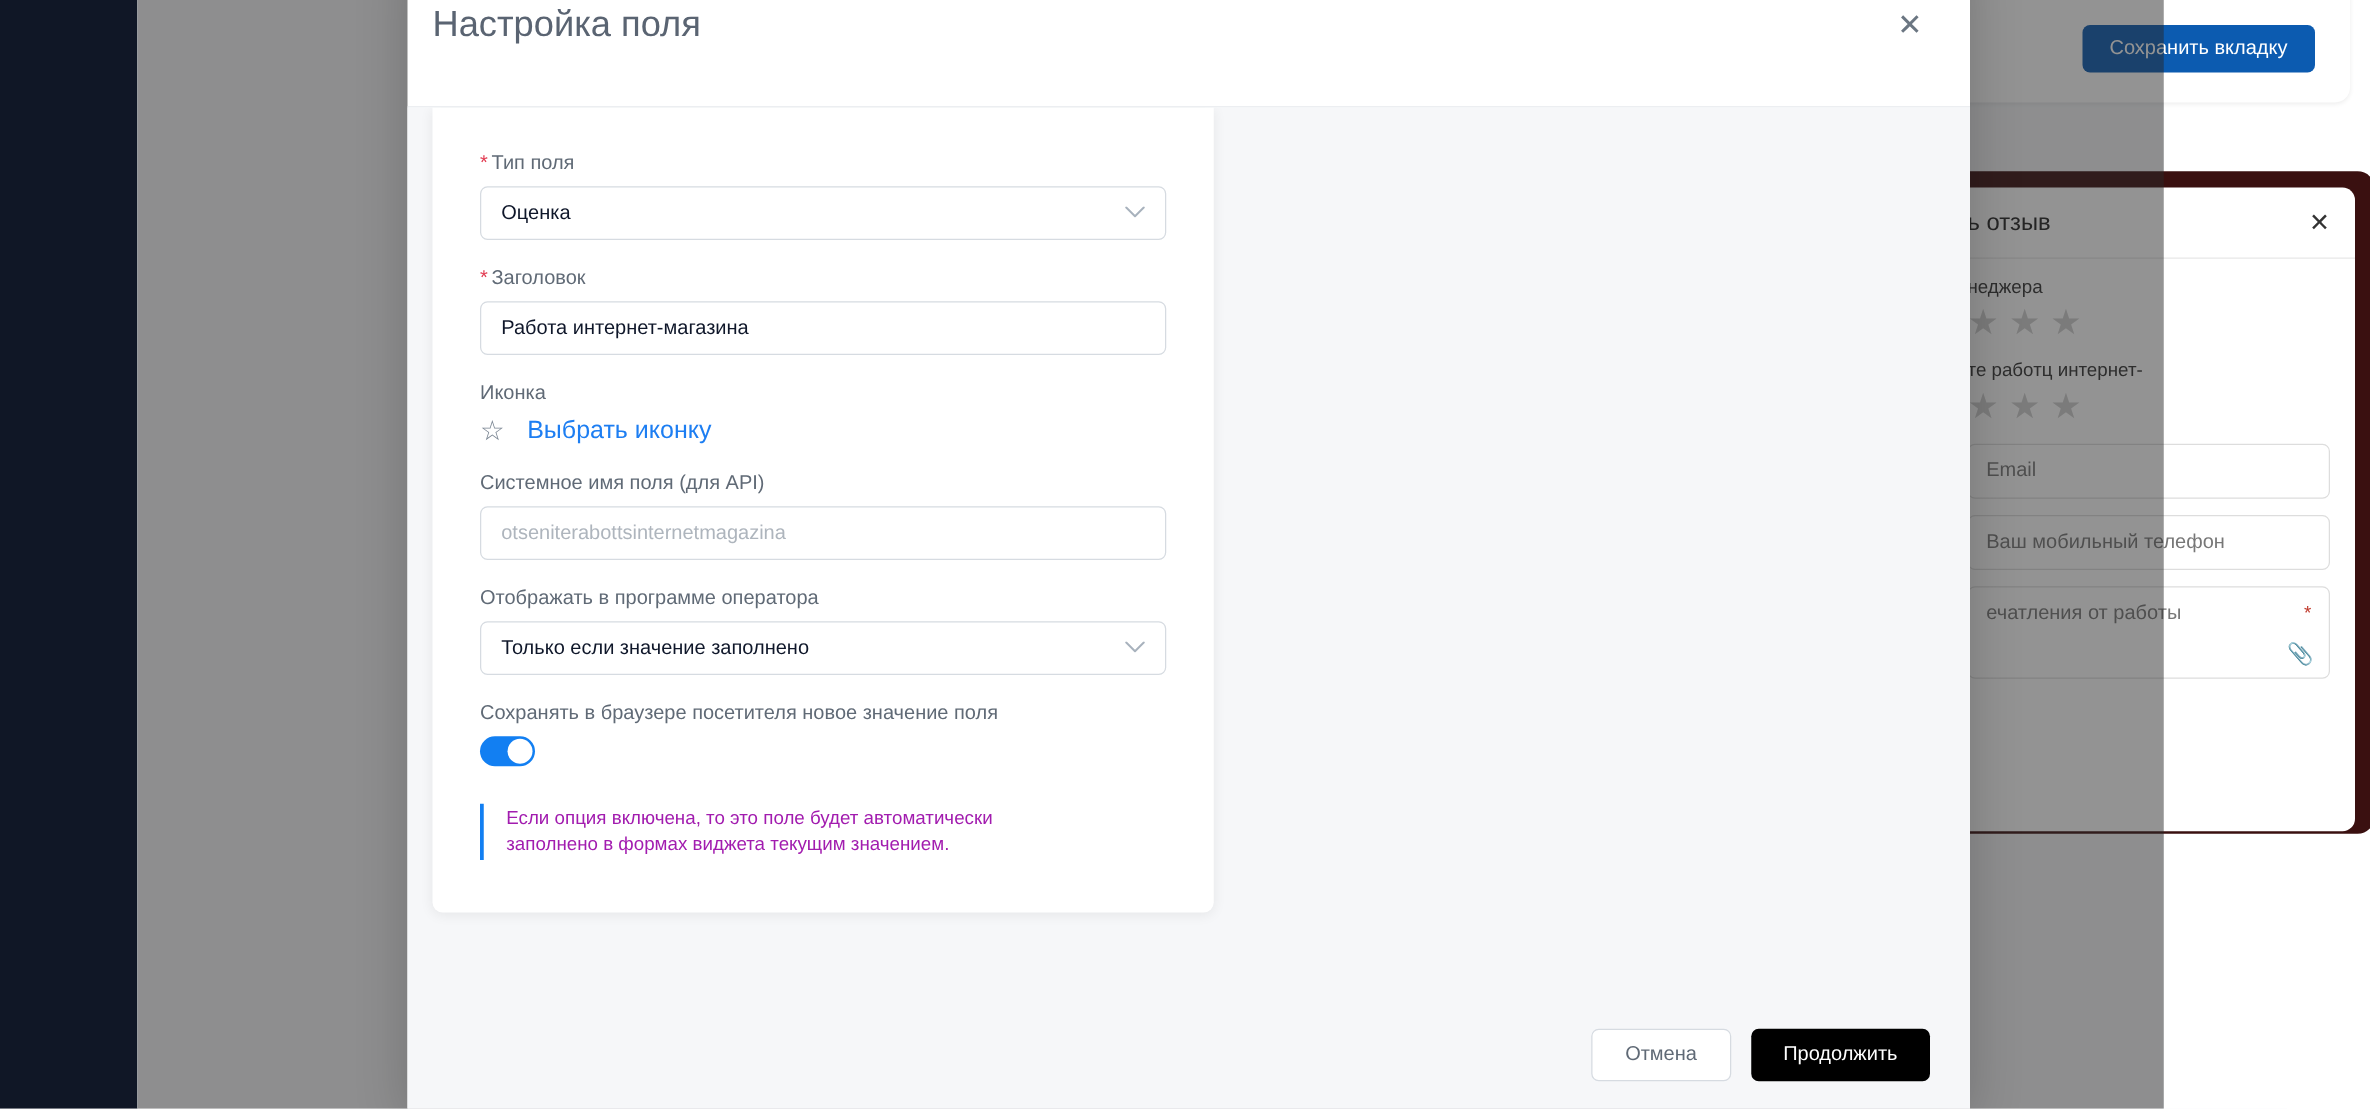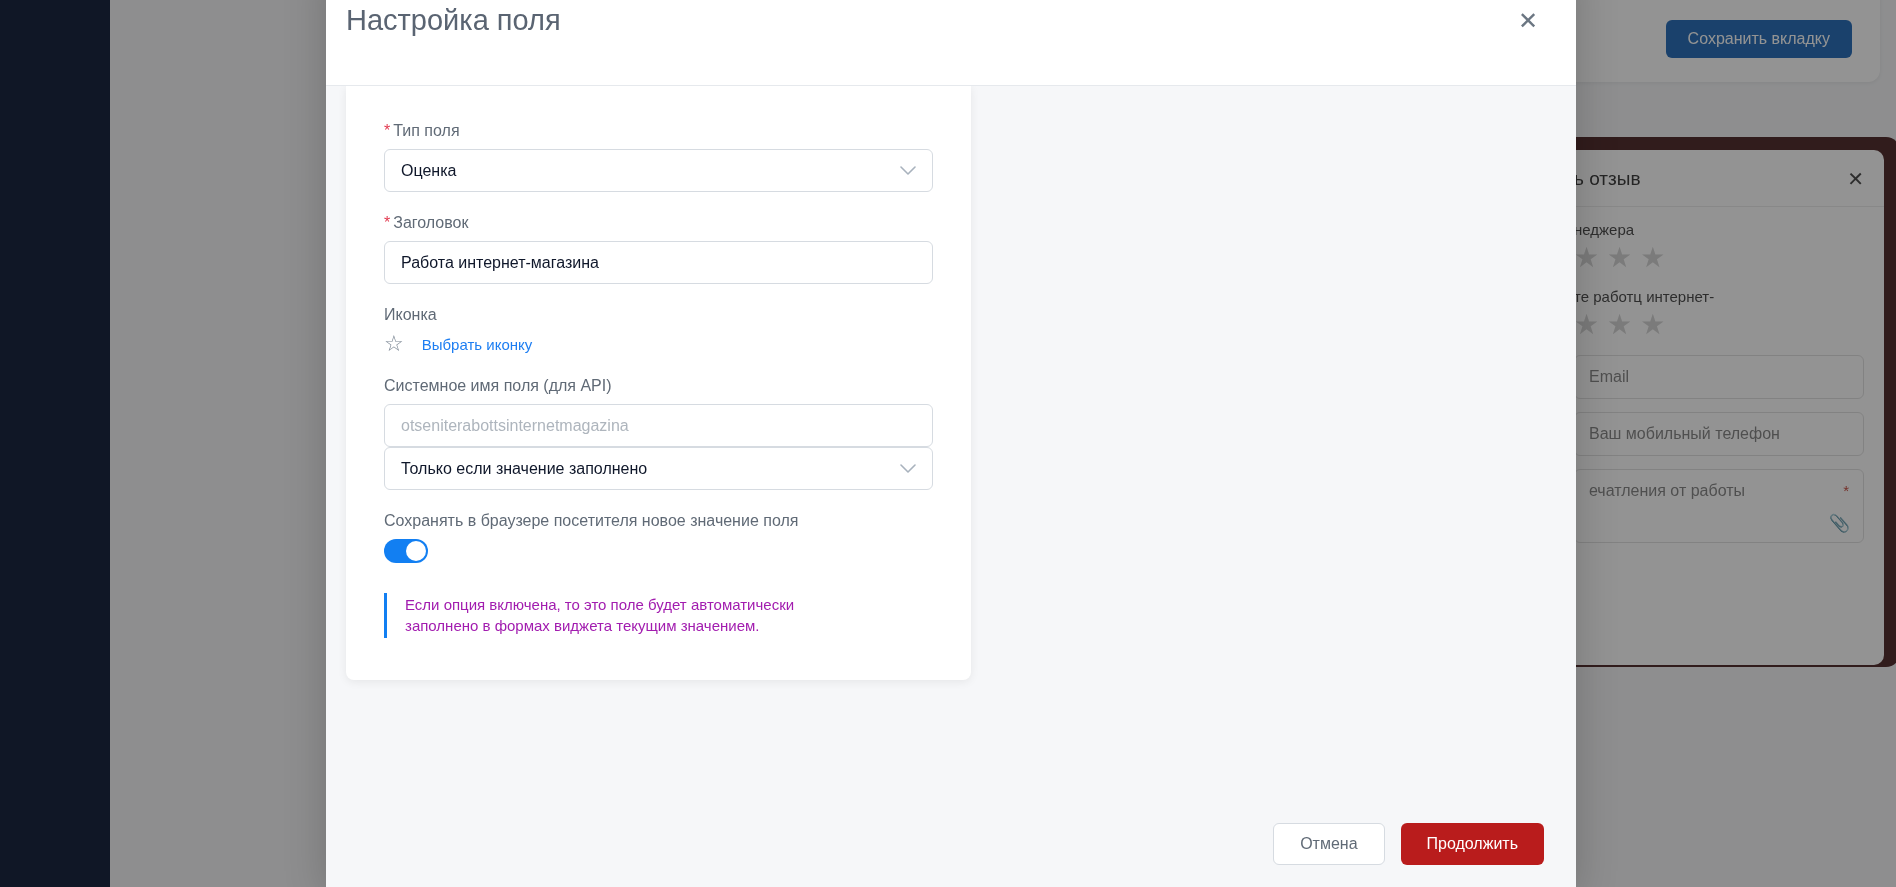--- a/index.html
+++ b/index.html
@@ -3,21 +3,21 @@
 <meta charset="utf-8">
 <style>
   * { box-sizing: border-box; margin: 0; padding: 0; }
   html, body {
     width: 1896px; height: 887px;
     overflow: hidden;
     font-family: "Liberation Sans", "DejaVu Sans", sans-serif;
   }
 
   
-  #root { position: relative; width: 1896px; height: 887px; background: #ffffff; }
+  #root { position: relative; width: 1731px; height: 887px; background: #ffffff; }
 
   .bg-sidebar {
     position: absolute; left: 0; top: 0; width: 110px; height: 887px;
     background: #101726;
   }
   .bg-app {
     position: absolute; left: 110px; top: 0; right: 0; bottom: 0;
     background: #f4f5f7;
   }
 
@@ -124,21 +124,21 @@
     height: 43px; border: 1px solid #d6dbe1; border-radius: 6px;
     display: flex; align-items: center; padding: 0 16px;
     font-size: 16px; color: #0f172a; background: #fff;
     justify-content: space-between;
   }
   .ctl.readonly { color: #aeb5bd; }
   .ctl .chev { color: #a8b2bd; font-size: 15px; }
 
   .icon-row { display: flex; align-items: center; gap: 18px; margin-top: 4px; }
   .star-outline { font-size: 22px; color: #7c8794; line-height: 1; }
-  .link-blue { color: #1d7ef2; font-size: 15px; text-align: right; }
+  .link-blue { color: #1d7ef2; font-size: 20px; text-align: right; }
 
   .toggle {
     width: 44px; height: 24px; border-radius: 12px; background: #127ff2;
     position: relative; margin-top: 6px;
   }
   .toggle .knob {
     position: absolute; right: 2px; top: 2px; width: 20px; height: 20px;
     border-radius: 50%; background: #fff;
   }
 
@@ -151,21 +151,21 @@
   
   .modal-foot {
     position: absolute; right: 32px; bottom: 22px;
     display: flex; gap: 16px; align-items: center;
   }
   .btn-ghost {
     border: 1px solid #d6dbe1; background: #fff; color: #606a76;
     font-size: 16px; padding: 12px 26px; border-radius: 6px; line-height: 1;
   }
   .btn-primary {
-    border: none; background: #b91c1c; color: #fff;
+    border: none; background: #000000; color: #fff;
     font-size: 16px; padding: 13px 26px; border-radius: 6px; line-height: 1;
   }
 </style>
 </head>
 <body>
 
 <div id="root">
 
   <div class="bg-sidebar"></div>
   <div class="bg-app">
@@ -265,20 +265,21 @@
         </div>
 
         <div class="fld">
           <label class="lbl">Системное имя поля (для API)</label>
           <div class="ctl readonly">
             <span>otseniterabottsinternetmagazina</span>
           </div>
         </div>
 
         <div class="fld">
+          <label class="lbl">Отображать в программе оператора</label>
           <div class="ctl">
             <span>Только если значение заполнено</span>
             <span class="chev">
               <svg width="16" height="10" viewBox="0 0 16 10">
                   <path d="M1 1 L8 8 L15 1" fill="none" stroke="#a8b2bd" stroke-width="1.6" stroke-linecap="round" stroke-linejoin="round"></path>
                 </svg>
             </span>
           </div>
         </div>
 

